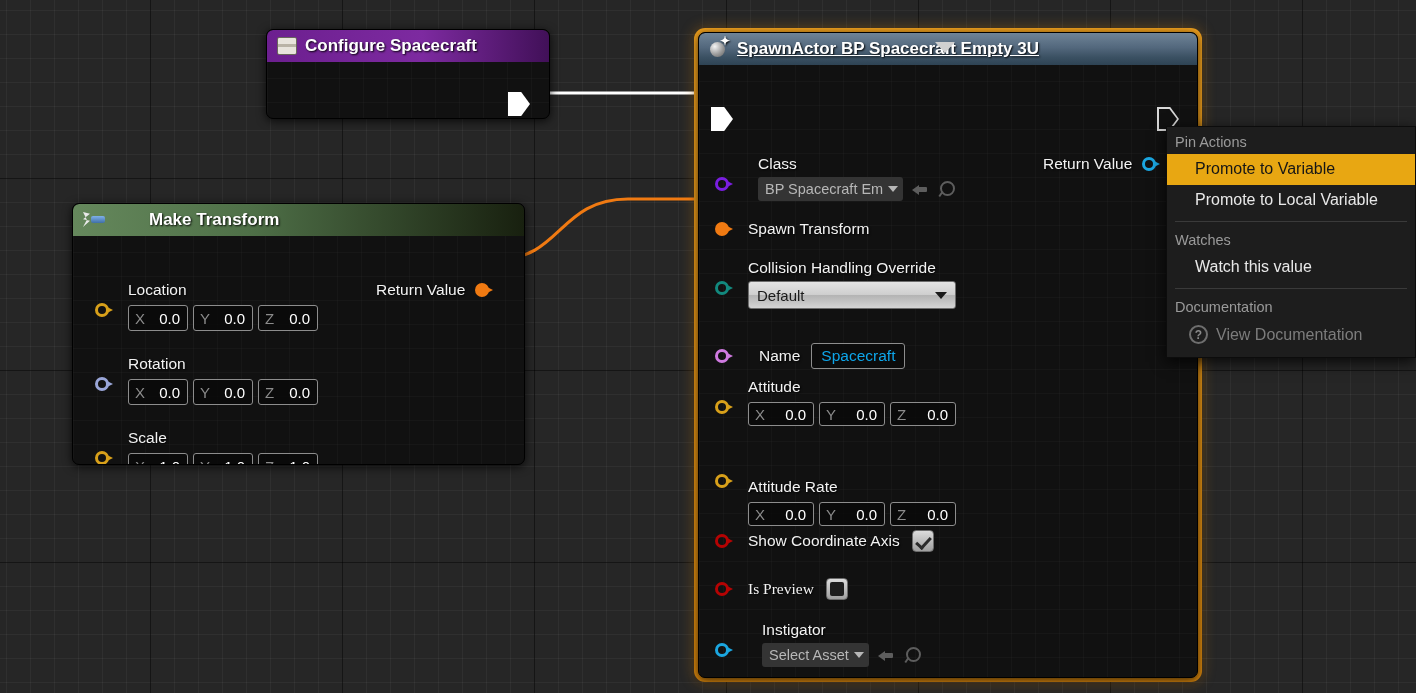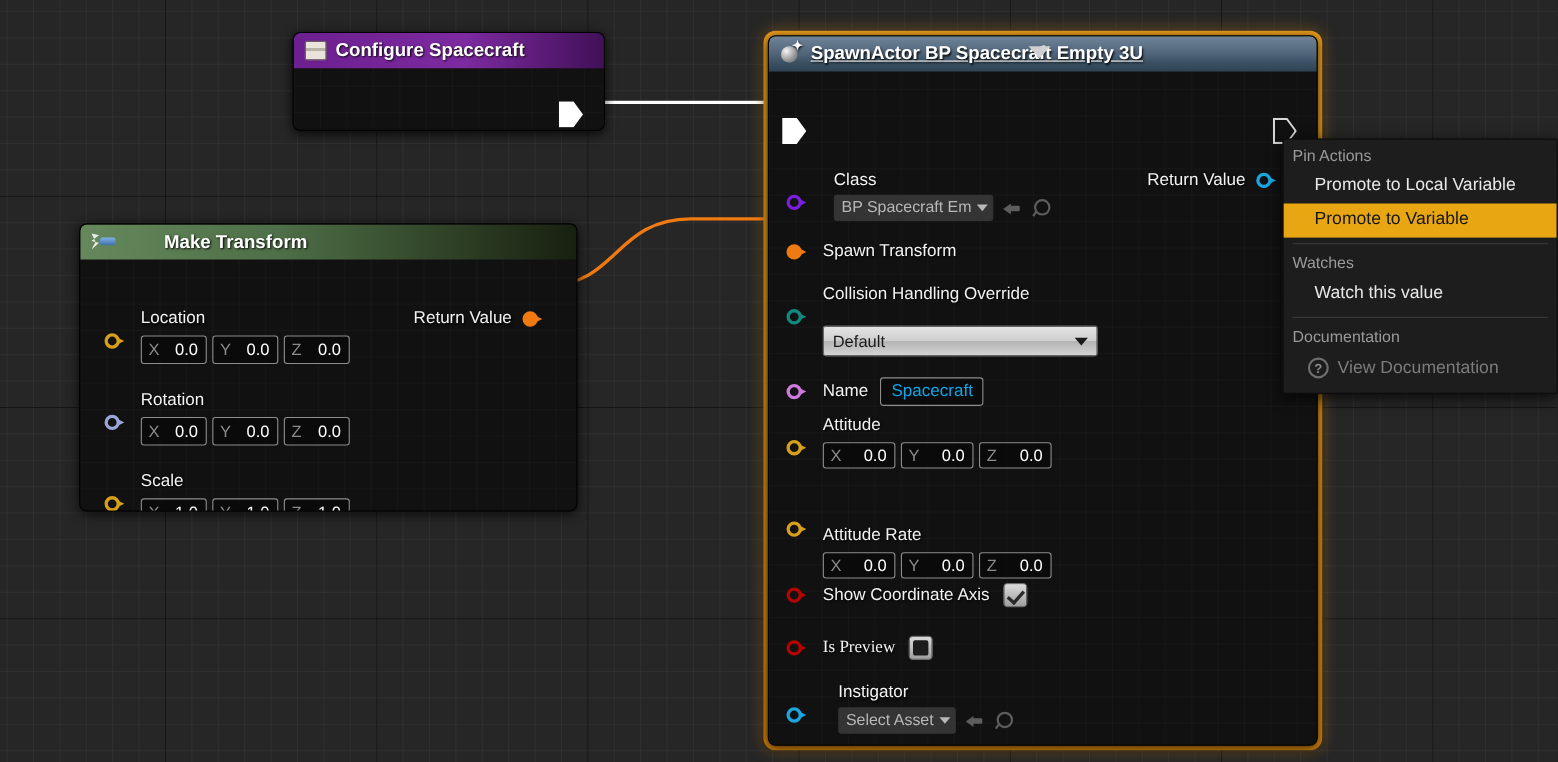--- a/index.html
+++ b/index.html
@@ -486,33 +486,33 @@
         <span class="pin-label" style="margin-left:14px;">Spawn Transform</span>
       </div>
 
       <div class="row" style="left:16px; top:194px; align-items:flex-start;">
         <span class="pin" style="color:#12897e; margin-top:22px;">
           <span class="ring"></span>
             <span class="tri"></span>
         </span>
         <span style="display:block; margin-left:14px;">
           <span class="pin-label">Collision Handling Override</span>
-          <span class="combo-light" style="width:250px; margin-top:19px;">
+          <span class="combo-light" style="width:208px; margin-top:4px;">
             <span>Default</span>
             <span class="caret-down"></span>
           </span>
         </span>
       </div>
 
       <div class="row" style="left:16px; top:278px;">
         <span class="pin" style="color:#cf7ae0;">
           <span class="ring"></span>
             <span class="tri"></span>
         </span>
-        <span class="pin-label" style="margin-left:14px;">Name</span>
+        <span class="pin-label" style="margin-left:25px;">Name</span>
         <span class="text-field" style="margin-left:11px;">
           <span>Spacecraft</span>
         </span>
       </div>
 
       <div class="row" style="left:16px; top:313px; align-items:flex-start;">
         <span class="pin" style="color:#d8a01a; margin-top:22px;">
           <span class="ring"></span>
             <span class="tri"></span>
         </span>
@@ -601,22 +601,22 @@
 
       <span class="expander"></span>
 
     </div>
   </div>
 </div>
 
 <div id="context-menu">
 
   <div class="menu-section">Pin Actions</div>
+  <div class="menu-item highlighted">Promote to Variable</div>
   <div class="menu-item">Promote to Local Variable</div>
-  <div class="menu-item highlighted">Promote to Variable</div>
 
   <div class="menu-sep"></div>
 
   <div class="menu-section">Watches</div>
   <div class="menu-item">Watch this value</div>
 
   <div class="menu-sep"></div>
 
   <div class="menu-section">Documentation</div>
   <div class="menu-item disabled with-icon">

